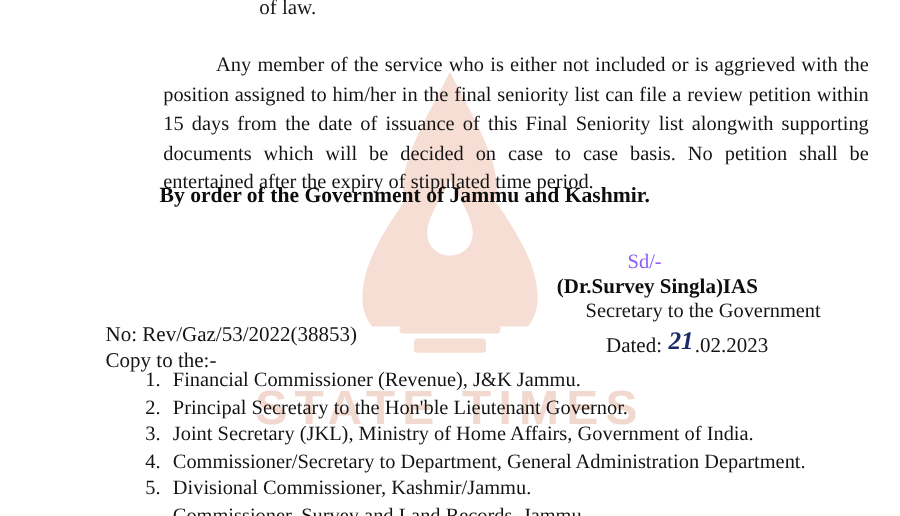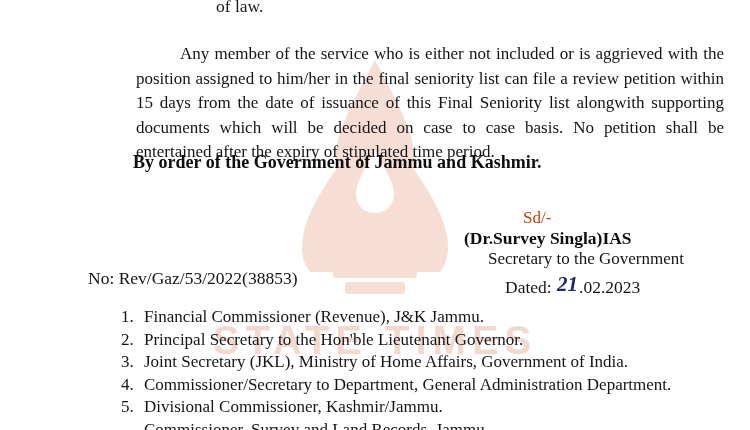--- a/index.html
+++ b/index.html
@@ -84,21 +84,21 @@
     font-size: 18px;
     font-weight: 700;
     color: #0d0d0d;
   }
 
   .sd {
     position: absolute;
     left: 523px;
     top: 208px;
     font-size: 17px;
-    color: #c2410c;
+    color: #8b5cf6;
   }
   .signatory {
     position: absolute;
     left: 464px;
     top: 228px;
     font-size: 17.5px;
     font-weight: 700;
     color: #0d0d0d;
   }
   .designation {
@@ -199,20 +199,21 @@
 
     <div class="para"><span class="indent"></span><span>Any member of the service  who is either not included or is aggrieved with the position  assigned to him/her in the final seniority list can file a review petition within 15 days from the date of issuance of this Final Seniority list alongwith supporting documents which will be decided on case to case basis. No petition shall be entertained after the expiry of stipulated time period.</span></div>
 
     <div class="order-line">By order of the Government of Jammu and Kashmir.</div>
 
     <div class="sd">Sd/-</div>
     <div class="signatory">(Dr.Survey Singla)IAS</div>
     <div class="designation">Secretary to the Government</div>
 
     <div class="fileno">No: Rev/Gaz/53/2022(38853)</div>
+    <div class="copyto">Copy to the:-</div>
 
     <div class="dated"><span>Dated:</span> <span class="handwritten">21</span><span>.02.2023</span></div>
 
     <ol class="copy-list">
       <li>Financial Commissioner (Revenue), J&amp;K Jammu.</li>
       <li>Principal Secretary to the Hon'ble Lieutenant Governor.</li>
       <li>Joint Secretary (JKL), Ministry of Home Affairs, Government of India.</li>
       <li class="justified">Commissioner/Secretary to Department, General Administration Department.</li>
       <li>Divisional Commissioner, Kashmir/Jammu.</li>
       <li class="clipped">Commissioner, Survey and Land Records, Jammu.</li>

